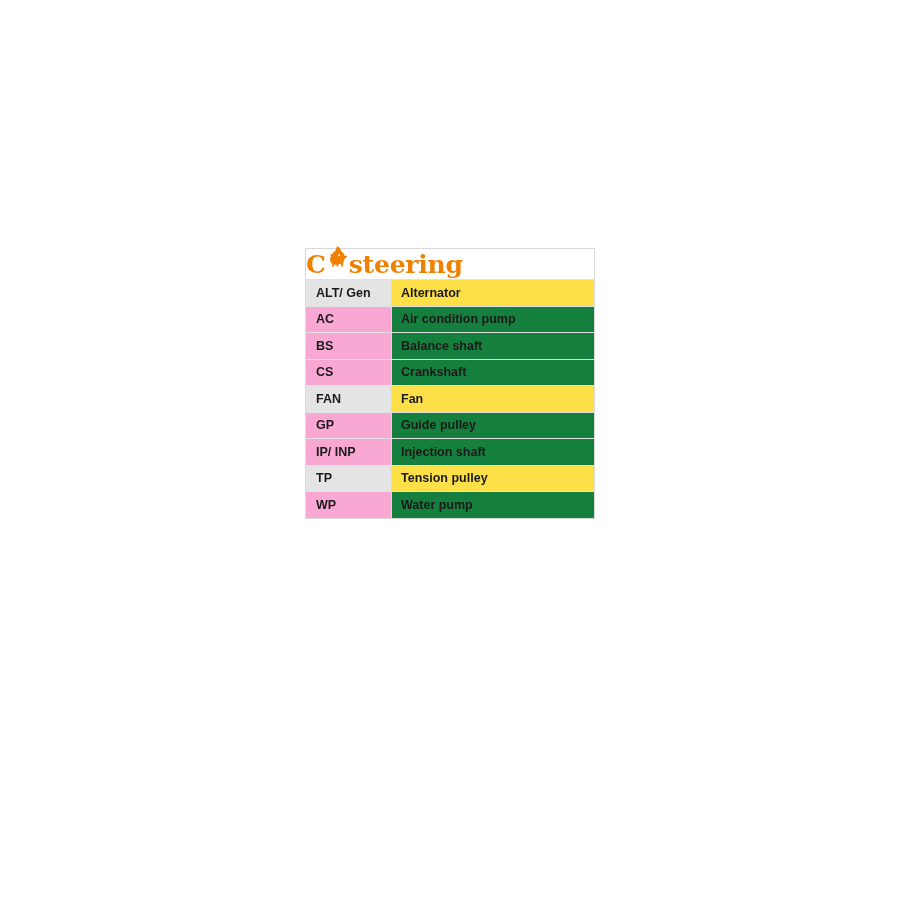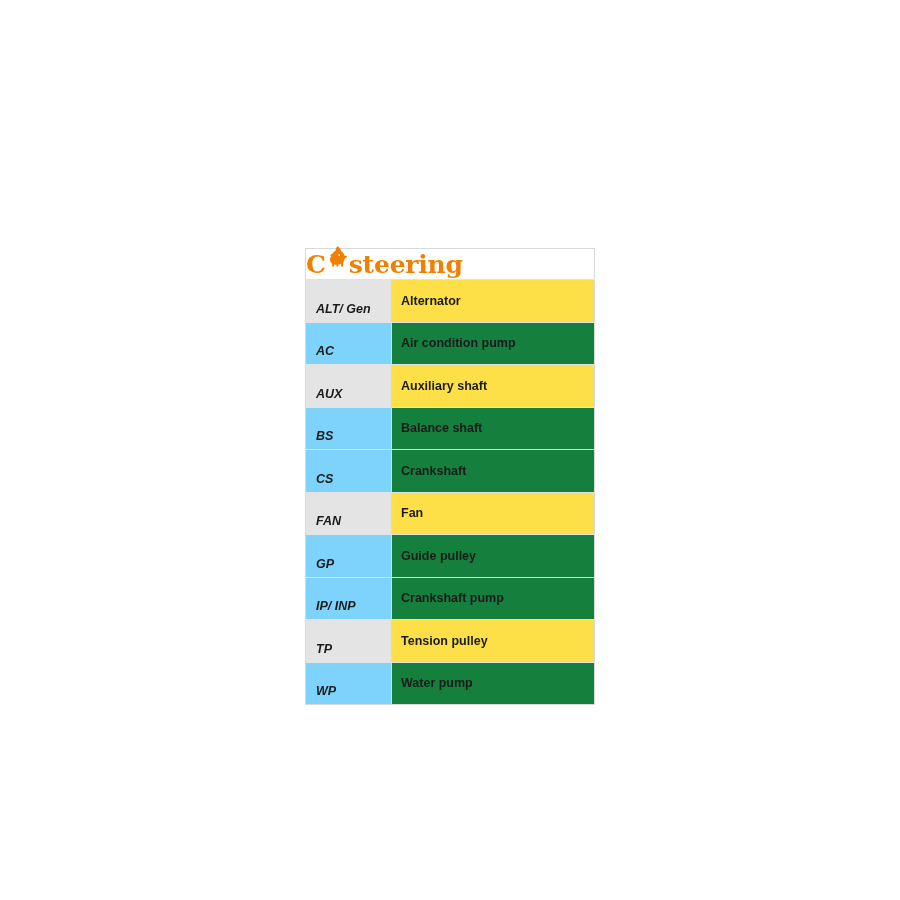--- a/index.html
+++ b/index.html
@@ -60,29 +60,28 @@
     font-weight: bold;
     height: 25.5px;
     vertical-align: middle;
   }
   .legend-table tr:last-child td {
     border-bottom: none;
   }
   .abbr-cell {
     width: 75px;
     background: #e4e4e4;
-    padding: 16px 0 0 10px;
+    padding: 0 0 0 10px;
     border-right: 1px solid #d9d9d9;
-    font-style: italic;
   }
   .desc-cell {
     background: #fde047;
     padding: 0 0 0 9px;
   }
-  tr.alt .abbr-cell { background: #7dd3fc; }
+  tr.alt .abbr-cell { background: #f9a8d4; }
   tr.alt .desc-cell { background: #15803d; }
 </style>
 </head>
 <body>
 
 <div class="page">
 
   <table class="legend-table">
     <tbody>
       <tr class="brand-row">
@@ -100,43 +99,39 @@
       </tr>
 
       <tr>
         <td class="abbr-cell">ALT/ Gen</td>
         <td class="desc-cell">Alternator</td>
       </tr>
       <tr class="alt">
         <td class="abbr-cell">AC</td>
         <td class="desc-cell">Air condition pump</td>
       </tr>
-      <tr>
-        <td class="abbr-cell">AUX</td>
-        <td class="desc-cell">Auxiliary shaft</td>
-      </tr>
       <tr class="alt">
         <td class="abbr-cell">BS</td>
         <td class="desc-cell">Balance shaft</td>
       </tr>
       <tr class="alt">
         <td class="abbr-cell">CS</td>
         <td class="desc-cell">Crankshaft</td>
       </tr>
       <tr>
         <td class="abbr-cell">FAN</td>
         <td class="desc-cell">Fan</td>
       </tr>
       <tr class="alt">
         <td class="abbr-cell">GP</td>
         <td class="desc-cell">Guide pulley</td>
       </tr>
       <tr class="alt">
         <td class="abbr-cell">IP/ INP</td>
-        <td class="desc-cell">Crankshaft pump</td>
+        <td class="desc-cell">Injection shaft</td>
       </tr>
       <tr>
         <td class="abbr-cell">TP</td>
         <td class="desc-cell">Tension pulley</td>
       </tr>
       <tr class="alt">
         <td class="abbr-cell">WP</td>
         <td class="desc-cell">Water pump</td>
       </tr>
     </tbody>

